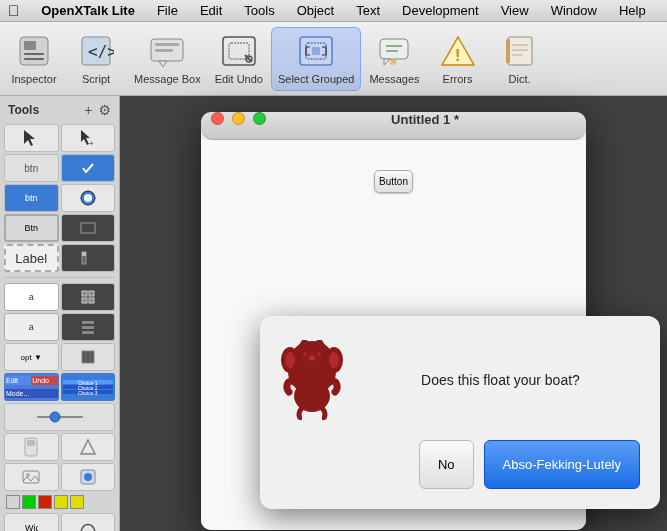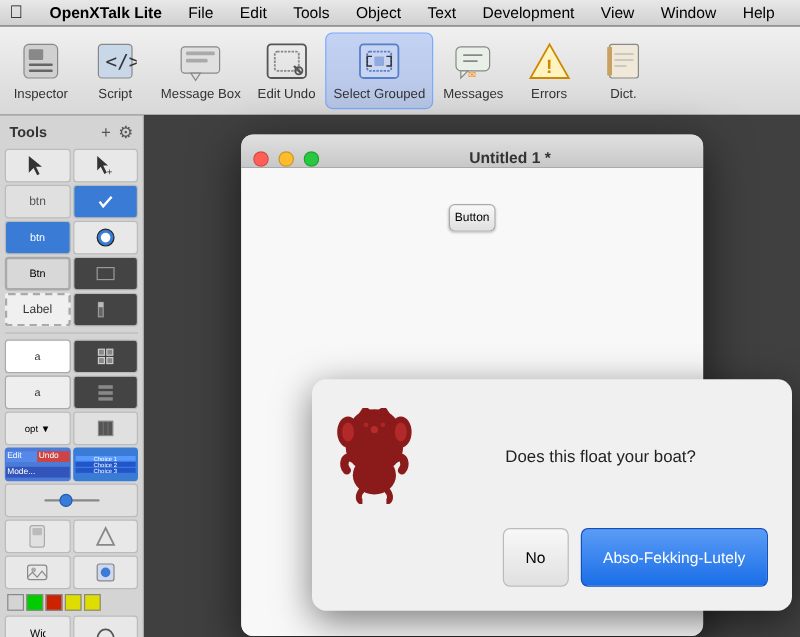--- a/index.html
+++ b/index.html
@@ -172,24 +172,25 @@
       width: 385px;
       background: #f0f0f0;
       border-radius: 10px;
       box-shadow: 0 10px 40px rgba(0,0,0,0.6);
       overflow: hidden;
     }
     .window-titlebar {
       height: 28px;
       background: linear-gradient(to bottom, #e0e0e0, #c8c8c8);
       display: flex;
-      align-items: flex-end;
+      align-items: flex-start;
       padding: 0 10px;
       gap: 8px;
       border-bottom: 1px solid #aaa;
+      border-radius: 12px;
     }
     .window-btn {
       width: 13px;
       height: 13px;
       border-radius: 50%;
       border: 1px solid rgba(0,0,0,0.2);
     }
     .window-btn.close { background: #ff5f57; }
     .window-btn.minimize { background: #febc2e; }
     .window-btn.maximize { background: #28c840; }
@@ -432,21 +433,21 @@
           </svg>
       </div>
 
       <div class="tool-btn" style="font-size:9px; background:#d8d8d8; border:2px solid #aaa;">Btn</div>
       <div class="tool-btn dark">
         <svg width="16" height="12" viewBox="0 0 16 12">
             <rect x="1" y="1" width="14" height="10" fill="#444" stroke="#999" stroke-width="1"></rect>
           </svg>
       </div>
 
-      <div class="tool-btn" style="font-size:10px; border:2px dashed #aaa; background:#f0f0f0; color:#333;">Label</div>
+      <div class="tool-btn" style="font-size:13px; border:2px dashed #aaa; background:#f0f0f0; color:#333;">Label</div>
       <div class="tool-btn dark">
         <svg width="14" height="14" viewBox="0 0 14 14">
             <rect x="1" y="1" width="4" height="12" fill="#666" stroke="#999"></rect>
             <rect x="1" y="1" width="4" height="4" fill="#bbb"></rect>
           </svg>
       </div>
       <div class="tool-separator"></div>
 
       <div class="tool-btn" style="font-size:9px; background:#fff; border:1px solid #aaa; color:#333;">a</div>
       <div class="tool-btn dark">

